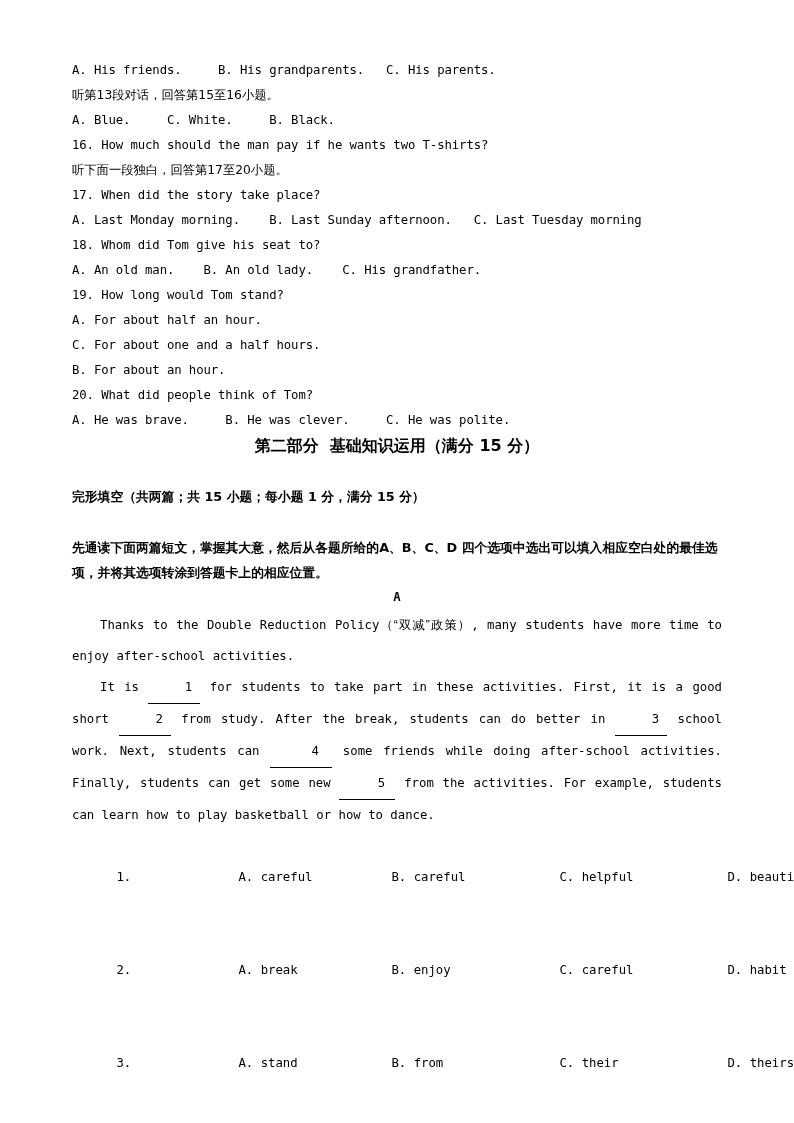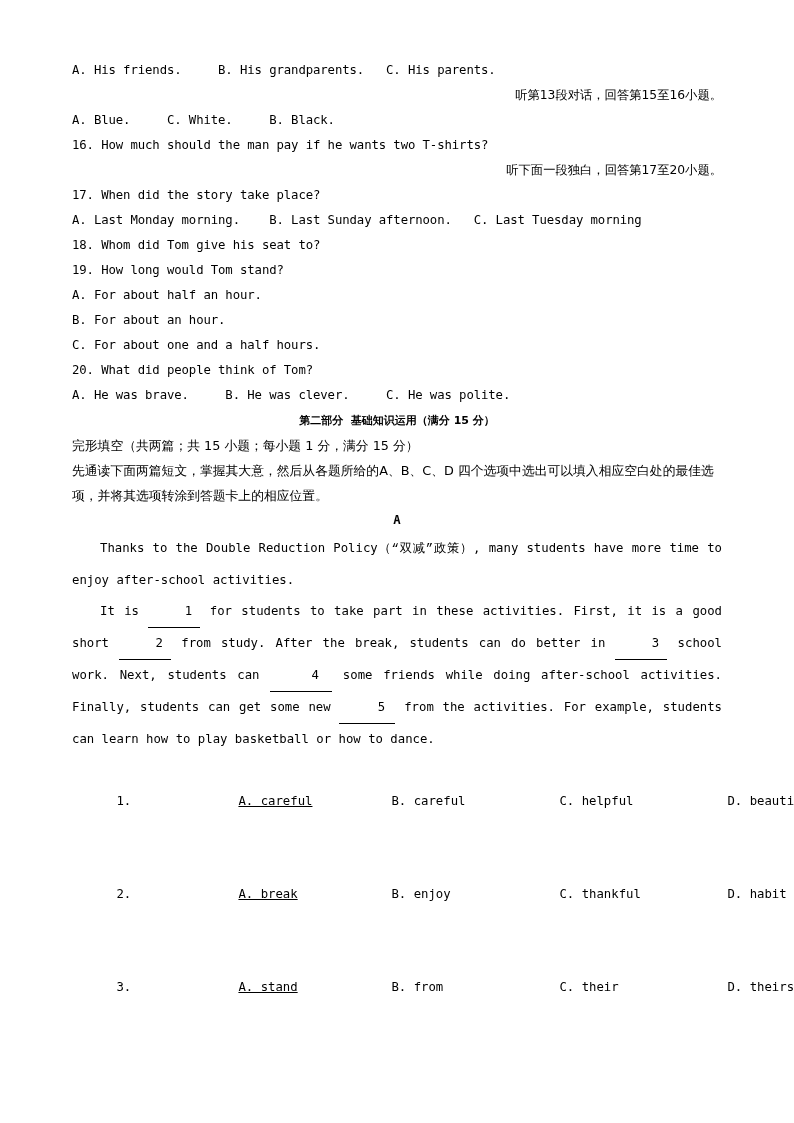--- a/index.html
+++ b/index.html
@@ -33,96 +33,97 @@
     font-size: 12.3px;
     line-height: 25px;
     letter-spacing: -0.1px;
     white-space: pre;
   }
   .cn {
     font-family: "DejaVu Sans", sans-serif;
     font-size: 12.3px;
     line-height: 25px;
     white-space: pre;
-    text-align: right;
   }
   .line {
     height: 25px;
     white-space: pre;
   }
   .section-head {
     font-family: "DejaVu Sans", sans-serif;
     font-weight: bold;
-    font-size: 11px;
+    font-size: 16px;
     line-height: 25px;
     text-align: center;
     white-space: pre;
   }
   .instr {
     font-family: "DejaVu Sans", sans-serif;
-    font-weight: normal;
+    font-weight: bold;
     font-size: 12.8px;
     line-height: 25px;
     white-space: pre-wrap;
+    margin-top: 26px;
   }
   .passage-label {
     font-family: "DejaVu Sans Mono", monospace;
     font-weight: bold;
     font-size: 12.3px;
     line-height: 25px;
     text-align: center;
   }
   .para {
     font-family: "DejaVu Sans Mono", monospace;
     font-size: 12.3px;
     line-height: 31px;
     text-align: justify;
     text-justify: inter-word;
     margin: 0;
   }
   .para .zh {
-    font-family: Liberation Mono, monospace;
+    font-family: Liberation Sans, sans-serif;
   }
   .indent {
     text-indent: 28px;
   }
   .blank {
     display: inline-block;
     border-bottom: 1px solid #000;
     text-align: center;
     vertical-align: baseline;
   }
   .opt-row {
     font-family: "DejaVu Sans Mono", monospace;
     font-size: 12.3px;
     line-height: 31px;
     white-space: pre;
   }
   .opt-row span.c1 { display:inline-block; width: 122px; }
-  .opt-row span.c2 { display:inline-block; width: 153px; text-decoration: underline; }
+  .opt-row span.c2 { display:inline-block; width: 153px; }
   .opt-row span.c3 { display:inline-block; width: 168px; }
 </style>
 </head>
 <body>
 
 <div class="page">
   <div class="content">
 
     <div class="mono line">A. His friends.     B. His grandparents.   C. His parents.</div>
     <div class="cn line">听第13段对话，回答第15至16小题。</div>
     <div class="mono line">A. Blue.     C. White.     B. Black.</div>
     <div class="mono line">16. How much should the man pay if he wants two T-shirts?</div>
     <div class="cn line">听下面一段独白，回答第17至20小题。</div>
     <div class="mono line">17. When did the story take place?</div>
     <div class="mono line">A. Last Monday morning.    B. Last Sunday afternoon.   C. Last Tuesday morning</div>
     <div class="mono line">18. Whom did Tom give his seat to?</div>
+    <div class="mono line">A. An old man.    B. An old lady.    C. His grandfather.</div>
     <div class="mono line">19. How long would Tom stand?</div>
     <div class="mono line">A. For about half an hour.</div>
+    <div class="mono line">C. For about one and a half hours.</div>
     <div class="mono line">B. For about an hour.</div>
-    <div class="mono line">C. For about one and a half hours.</div>
     <div class="mono line">20. What did people think of Tom?</div>
     <div class="mono line">A. He was brave.     B. He was clever.     C. He was polite.</div>
 
     <div class="section-head">第二部分  基础知识运用（满分 15 分）</div>
     <div class="instr">完形填空（共两篇；共 15 小题；每小题 1 分，满分 15 分）</div>
     <div class="instr">先通读下面两篇短文，掌握其大意，然后从各题所给的A、B、C、D 四个选项中选出可以填入相应空白处的最佳选项，并将其选项转涂到答题卡上的相应位置。</div>
 
     <div class="passage-label">A</div>
 
     <p class="para indent">
@@ -130,21 +131,21 @@
     </p>
 
     <p class="para indent">
       <span>It is </span><span class="blank" style="width:52px">1</span><span> for students to take part in these activities. First, it is a good short </span><span class="blank" style="width:52px">2</span><span> from study. After the break, students can do better in </span><span class="blank" style="width:52px">3</span><span> school work. Next, students can </span><span class="blank" style="width:62px">4</span><span> some friends while doing after-school activities. Finally, students can get some new </span><span class="blank" style="width:56px">5</span><span> from the activities. For example, students can learn how to play basketball or how to dance.</span>
     </p>
 
     <div class="opt-row">
       <span class="c1">1.</span><span class="c2">A. careful</span><span class="c3">B. careful</span><span class="c3">C. helpful</span><span>D. beautiful</span>
     </div>
     <div class="opt-row">
-      <span class="c1">2.</span><span class="c2">A. break</span><span class="c3">B. enjoy</span><span class="c3">C. thankful</span><span>D. habit</span>
+      <span class="c1">2.</span><span class="c2">A. break</span><span class="c3">B. enjoy</span><span class="c3">C. careful</span><span>D. habit</span>
     </div>
     <div class="opt-row">
       <span class="c1">3.</span><span class="c2">A. stand</span><span class="c3">B. from</span><span class="c3">C. their</span><span>D. theirs</span>
     </div>
     <div class="opt-row">
       
     </div>
 
   </div>
 </div>

